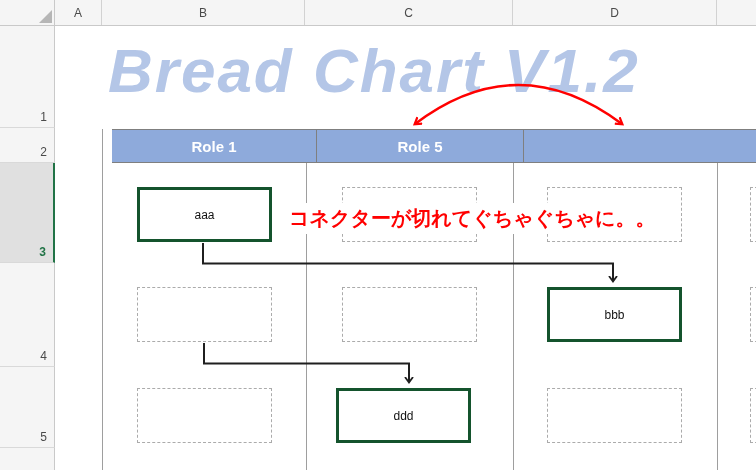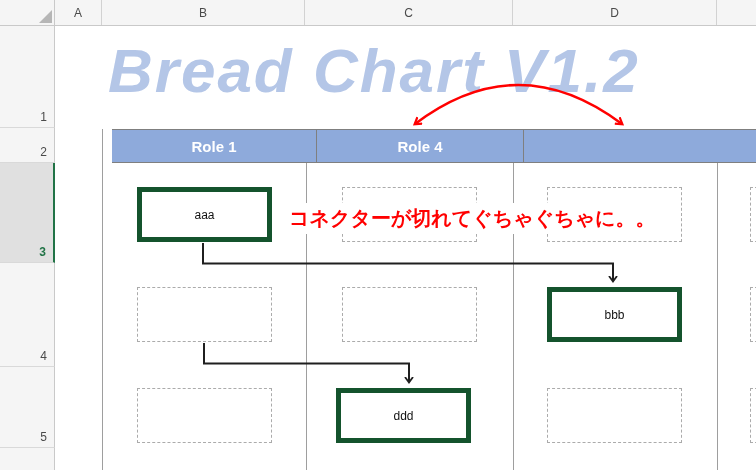--- a/index.html
+++ b/index.html
@@ -22,21 +22,21 @@
   .note{position:absolute;background:#fff;color:#ff0000;font-weight:bold;white-space:nowrap;z-index:4;}
   .note-top{left:331px;top:46px;font-size:19px;padding:2px 3px;}
   .note-mid{left:285px;top:203px;font-size:20px;padding:2px 4px;z-index:3;}
 
   
   .band{position:absolute;left:112px;top:129px;width:654px;height:34px;display:flex;background:#8eaadb;border-top:1px solid #7f7f7f;border-bottom:1px solid #7f7f7f;box-sizing:border-box;z-index:2;}
   .band-cell{height:100%;display:flex;align-items:center;justify-content:center;color:#fff;font-size:15px;font-weight:bold;box-sizing:border-box;}
   .band-cell + .band-cell{border-left:1px solid #7f7f7f;}
   .vline{position:absolute;width:1px;background:#9e9e9e;z-index:2;}
   .box{position:absolute;width:135px;height:55px;display:flex;align-items:center;justify-content:center;font-size:12px;color:#111;box-sizing:border-box;}
-  .box.solid{border:5px solid #14532d;background:#fff;z-index:3;}
+  .box.solid{border:3px solid #14532d;background:#fff;z-index:3;}
   .box.dashed{border:1.5px dashed #ababab;background:transparent;z-index:2;}
 
   .overlay{position:absolute;left:0;top:0;z-index:6;pointer-events:none;}
 </style>
 </head>
 <body>
 
 <div id="canvas">
 
   <div class="watermark">Bread Chart V1.2</div>
@@ -61,21 +61,21 @@
     <div class="row-cell" style="height:22px;border-bottom:none"></div>
   </div>
 
   <div class="vline" style="left:102px;top:129px;height:341px"></div>
   <div class="vline" style="left:306px;top:163px;height:307px"></div>
   <div class="vline" style="left:513px;top:163px;height:307px"></div>
   <div class="vline" style="left:717px;top:163px;height:307px"></div>
 
   <div class="band">
     <div class="band-cell" style="width:204px">Role 1</div>
-    <div class="band-cell" style="width:207px">Role 4</div>
+    <div class="band-cell" style="width:207px">Role 5</div>
     <div class="band-cell" style="width:39px"></div>
   </div>
 
   <div class="box solid" style="left:137px;top:187px">aaa</div>
   <div class="box dashed" style="left:342px;top:187px"></div>
   <div class="box dashed" style="left:547px;top:187px"></div>
   <div class="box dashed" style="left:750px;top:187px"></div>
 
   <div class="box dashed" style="left:137px;top:287px"></div>
   <div class="box dashed" style="left:342px;top:287px"></div>

